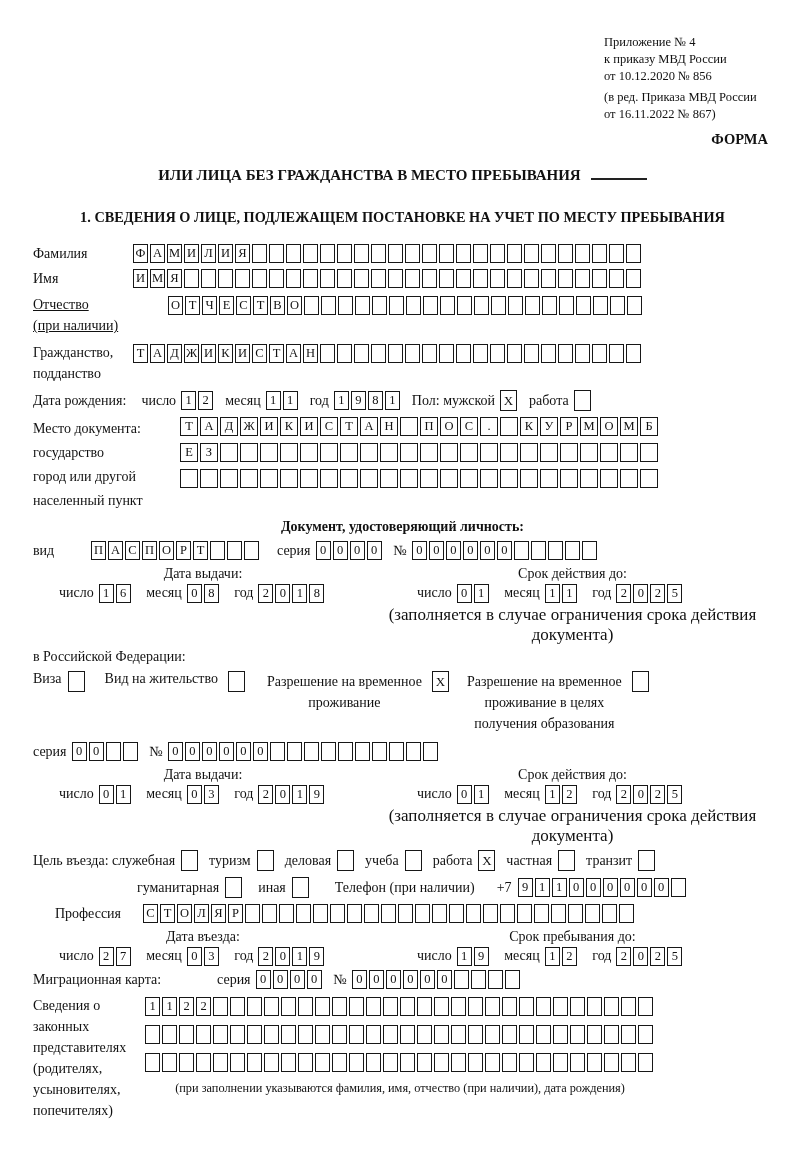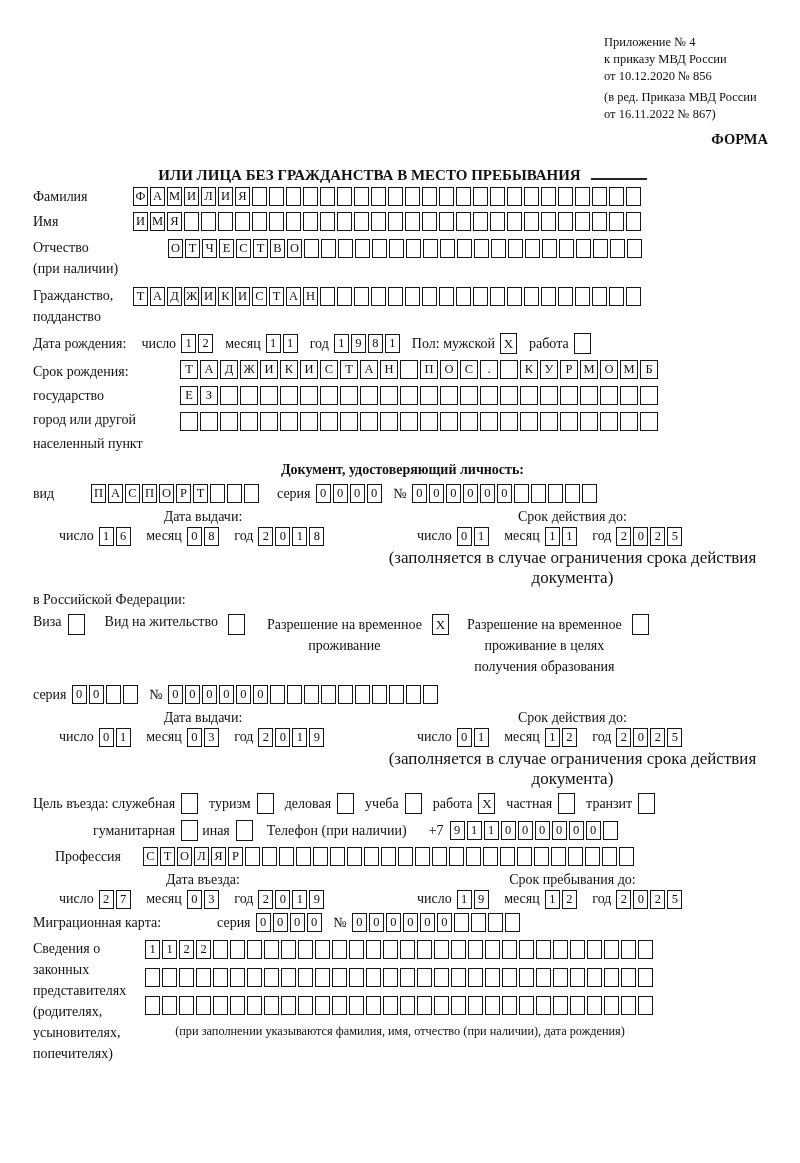--- a/index.html
+++ b/index.html
@@ -28,28 +28,28 @@
     border: 1.5px solid #171717; margin-right: 2px;
     text-align: center; font-size: 12.5px; line-height: 17px;
     vertical-align: middle; font-family: "Liberation Serif", serif;
   }
   .cells-wide .cell { width: 18px; }
   .cbx { width: 17px; height: 21px; line-height: 19px; font-size: 13px; }
 
   .row { display: flex; align-items: center; margin-bottom: 6px; }
   .row-top { align-items: flex-start; }
   .lbl { flex: none; }
-  .w100 { width: 100px; } .w135 { width: 135px; } .w147 { width: 147px; } .w110 { width: 110px; text-align: center; } .w112 { width: 112px; }
+  .w100 { width: 100px; } .w135 { width: 135px; text-decoration: underline; } .w147 { width: 147px; } .w110 { width: 110px; text-align: center; } .w112 { width: 112px; }
   .lbl-2l { line-height: 21px; }
   .mt2 { margin-top: 2px; }
 
   .dlabel { margin-right: 5px; }
   .dlabel.ml { margin-left: 10px; }
 
-  .two-col { display: flex; margin-bottom: 4px; }
+  .two-col { display: flex; margin-bottom: 4px; justify-content: space-between; }
   .col-left { width: 46%; }
   .col-right { width: 54%; }
   .date-head { text-align: center; margin-bottom: 2px; }
   .date-row-l { margin-left: 26px; white-space: nowrap; }
   .date-row-r { margin-left: 44px; white-space: nowrap; }
   .date-note { text-align: center; font-size: 17px; margin-top: 2px; }
 
   .doc-head { text-align: center; font-weight: bold; margin: 2px 0 6px 0; }
   .plain-line { margin-bottom: 6px; }
 
@@ -79,20 +79,21 @@
     <div>от 16.11.2022 № 867)</div>
   </div>
   <div class="forma">ФОРМА</div>
 
   <div class="title">
     <div>
       <span>ИЛИ ЛИЦА БЕЗ ГРАЖДАНСТВА В МЕСТО ПРЕБЫВАНИЯ</span><span class="blankline"></span>
     </div>
   </div>
 
+  <div class="sec-head">1. СВЕДЕНИЯ О ЛИЦЕ, ПОДЛЕЖАЩЕМ ПОСТАНОВКЕ НА УЧЕТ ПО МЕСТУ ПРЕБЫВАНИЯ</div>
 
   <div class="row">
     <span class="lbl w100">Фамилия</span>
     <span class="cells"><span class="cell">Ф</span><span class="cell">А</span><span class="cell">М</span><span class="cell">И</span><span class="cell">Л</span><span class="cell">И</span><span class="cell">Я</span><span class="cell"></span><span class="cell"></span><span class="cell"></span><span class="cell"></span><span class="cell"></span><span class="cell"></span><span class="cell"></span><span class="cell"></span><span class="cell"></span><span class="cell"></span><span class="cell"></span><span class="cell"></span><span class="cell"></span><span class="cell"></span><span class="cell"></span><span class="cell"></span><span class="cell"></span><span class="cell"></span><span class="cell"></span><span class="cell"></span><span class="cell"></span><span class="cell"></span><span class="cell"></span></span>
   </div>
 
   <div class="row">
     <span class="lbl w100">Имя</span>
     <span class="cells"><span class="cell">И</span><span class="cell">М</span><span class="cell">Я</span><span class="cell"></span><span class="cell"></span><span class="cell"></span><span class="cell"></span><span class="cell"></span><span class="cell"></span><span class="cell"></span><span class="cell"></span><span class="cell"></span><span class="cell"></span><span class="cell"></span><span class="cell"></span><span class="cell"></span><span class="cell"></span><span class="cell"></span><span class="cell"></span><span class="cell"></span><span class="cell"></span><span class="cell"></span><span class="cell"></span><span class="cell"></span><span class="cell"></span><span class="cell"></span><span class="cell"></span><span class="cell"></span><span class="cell"></span><span class="cell"></span></span>
   </div>
@@ -122,21 +123,21 @@
     <span class="dlabel ml">год</span>
     <span class="cells"><span class="cell">1</span><span class="cell">9</span><span class="cell">8</span><span class="cell">1</span></span>
     <span class="dlabel ml">Пол: мужской</span>
     <span class="cell cbx">X</span>
     <span class="dlabel ml">работа</span>
     <span class="cell cbx"></span>
   </div>
 
   <div class="row row-top">
     <span class="lbl w147" style="line-height:24px">
-      <div>Срок рождения:</div>
+      <div>Место документа:</div>
       <div>государство</div>
       <div>город или другой</div>
       <div>населенный пункт</div>
     </span>
     <span>
       <div class="cells cells-wide" style="margin-bottom:7px"><span class="cell">Т</span><span class="cell">А</span><span class="cell">Д</span><span class="cell">Ж</span><span class="cell">И</span><span class="cell">К</span><span class="cell">И</span><span class="cell">С</span><span class="cell">Т</span><span class="cell">А</span><span class="cell">Н</span><span class="cell"></span><span class="cell">П</span><span class="cell">О</span><span class="cell">С</span><span class="cell">.</span><span class="cell"></span><span class="cell">К</span><span class="cell">У</span><span class="cell">Р</span><span class="cell">М</span><span class="cell">О</span><span class="cell">М</span><span class="cell">Б</span></div>
       <div class="cells cells-wide" style="margin-bottom:7px"><span class="cell">Е</span><span class="cell">З</span><span class="cell"></span><span class="cell"></span><span class="cell"></span><span class="cell"></span><span class="cell"></span><span class="cell"></span><span class="cell"></span><span class="cell"></span><span class="cell"></span><span class="cell"></span><span class="cell"></span><span class="cell"></span><span class="cell"></span><span class="cell"></span><span class="cell"></span><span class="cell"></span><span class="cell"></span><span class="cell"></span><span class="cell"></span><span class="cell"></span><span class="cell"></span><span class="cell"></span></div>
       <div class="cells cells-wide"><span class="cell"></span><span class="cell"></span><span class="cell"></span><span class="cell"></span><span class="cell"></span><span class="cell"></span><span class="cell"></span><span class="cell"></span><span class="cell"></span><span class="cell"></span><span class="cell"></span><span class="cell"></span><span class="cell"></span><span class="cell"></span><span class="cell"></span><span class="cell"></span><span class="cell"></span><span class="cell"></span><span class="cell"></span><span class="cell"></span><span class="cell"></span><span class="cell"></span><span class="cell"></span><span class="cell"></span></div>
     </span>
   </div>
@@ -251,21 +252,21 @@
     <span class="pair">
       <span>частная</span>
       <span class="cell cbx"></span>
     </span>
     <span class="pair">
       <span>транзит</span>
       <span class="cell cbx"></span>
     </span>
   </div>
 
-  <div class="row" style="margin-left:60px; column-gap:2px">
+  <div class="row" style="margin-left:104px; column-gap:14px">
     <span class="pair">
       <span>гуманитарная</span>
       <span class="cell cbx"></span>
     </span>
     <span class="pair">
       <span>иная</span>
       <span class="cell cbx"></span>
     </span>
     <span class="pair" style="margin-left:10px">
       <span>Телефон (при наличии)</span>

